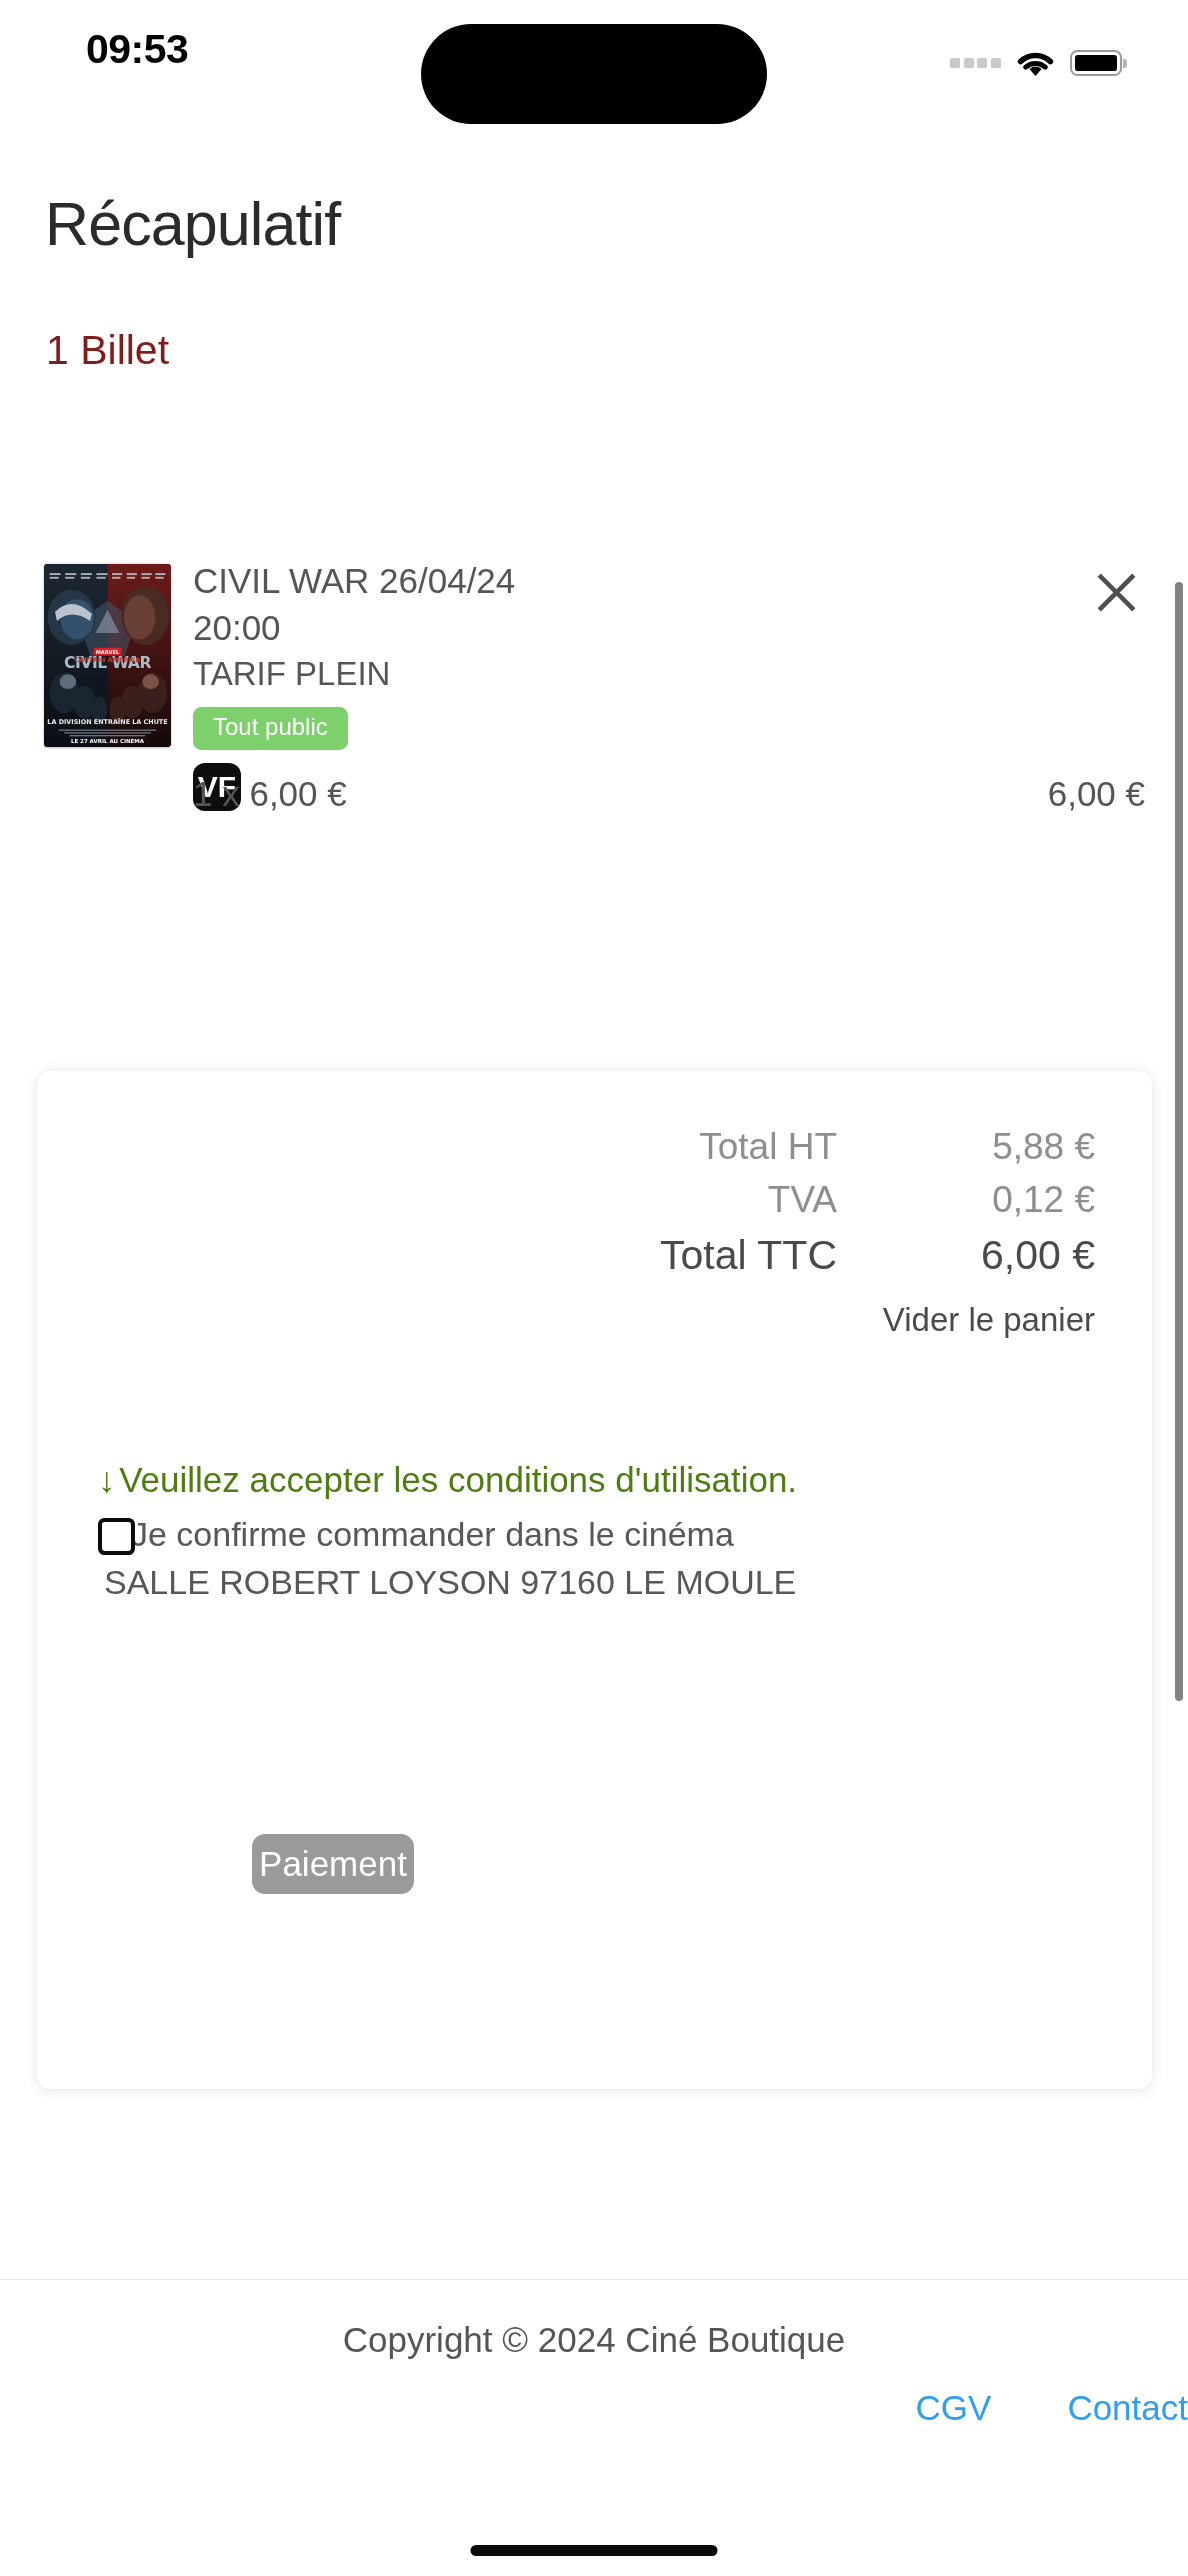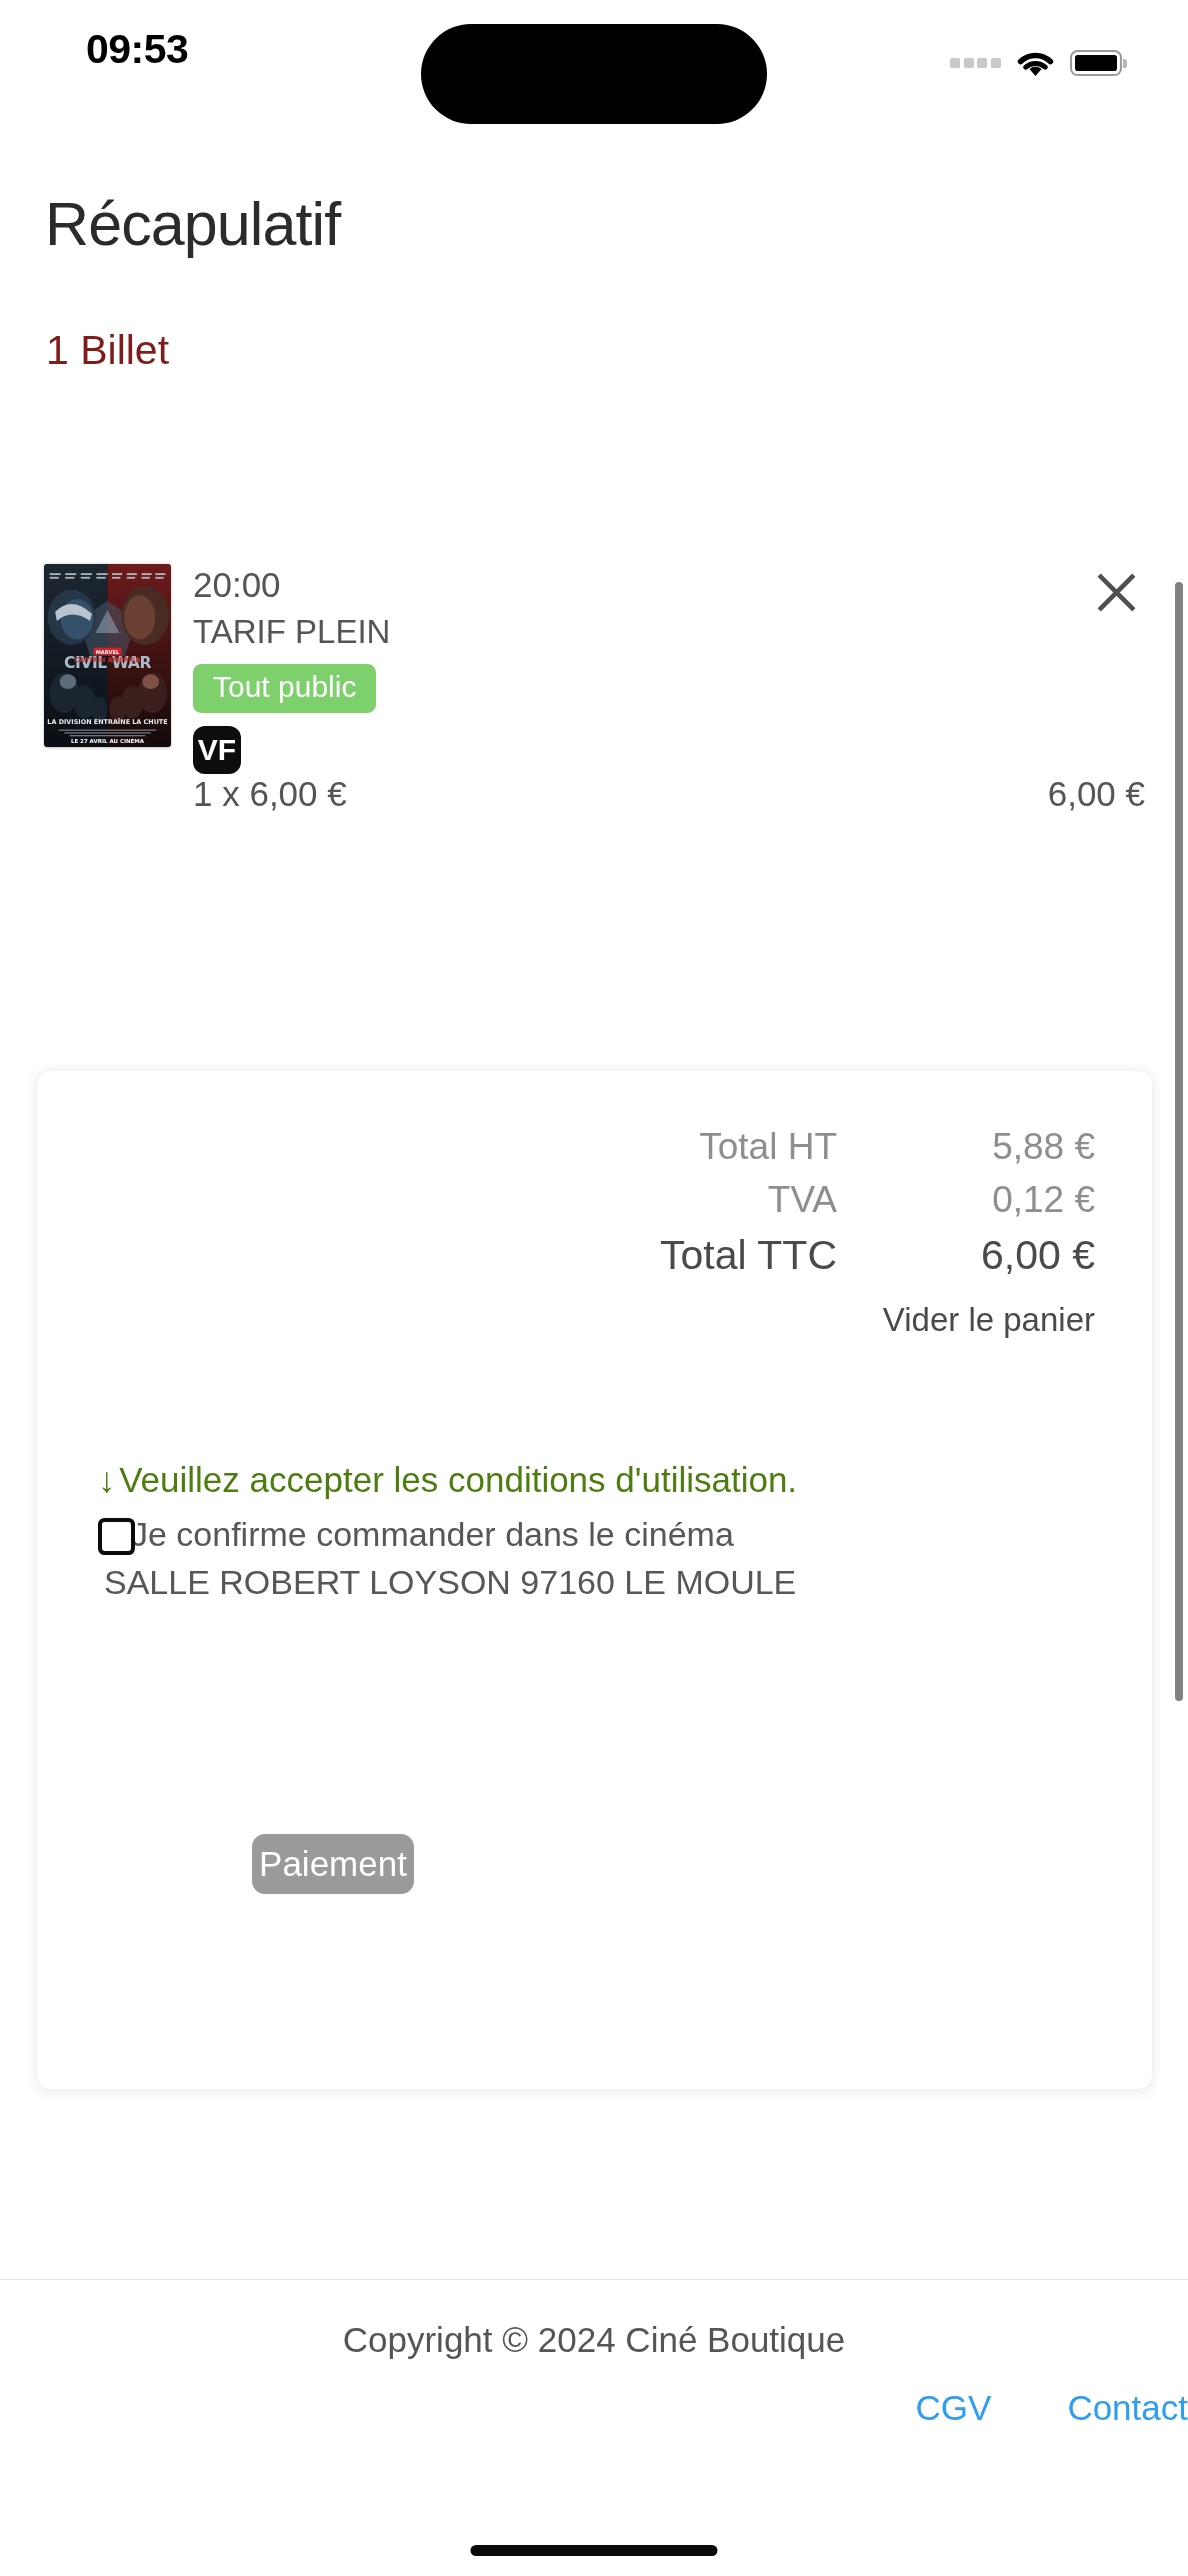--- a/index.html
+++ b/index.html
@@ -155,21 +155,21 @@
     font-size: 33px;
     line-height: 1.2;
     color: #555555;
     margin-top: 5.5px;
   }
   .badge-public {
     display: inline-block;
     margin-top: 13px;
     background: #7ed06d;
     color: #ffffff;
-    font-size: 30px;
+    font-size: 24px;
     padding: 8.3px 20px 11px;
     border-radius: 8.3px;
     line-height: 1;
   }
   .badge-vf {
     display: inline-flex;
     align-items: center;
     justify-content: center;
     margin-top: 13px;
     background: #0d0d0d;
@@ -476,20 +476,21 @@
         <g fill="#8b939b" opacity="0.8">
           <rect x="16" y="180" width="106" height="1.4"></rect>
             <rect x="22" y="183" width="94" height="1.4"></rect>
           <rect x="28" y="186" width="82" height="1.4"></rect>
         </g>
         <text x="69" y="195" font-family="DejaVu Sans, sans-serif" font-size="6" font-weight="bold" fill="#ffffff" text-anchor="middle">LE 27 AVRIL AU CINÉMA</text>
       </svg>
     </div>
 
     <div class="item-info">
+      <div class="film-title">CIVIL WAR 26/04/24</div>
       <div class="film-time">20:00</div>
       <div class="film-tarif">TARIF PLEIN</div>
       <div><span class="badge-public">Tout public</span></div>
       <div><span class="badge-vf">VF</span></div>
     </div>
 
     <div class="close-x">
       <svg viewBox="0 0 62 62" xmlns="http://www.w3.org/2000/svg">
         <path d="M14 14 L48 48 M48 14 L14 48" stroke="#4f4f4f" stroke-width="5" stroke-linecap="square"></path>
       </svg>

